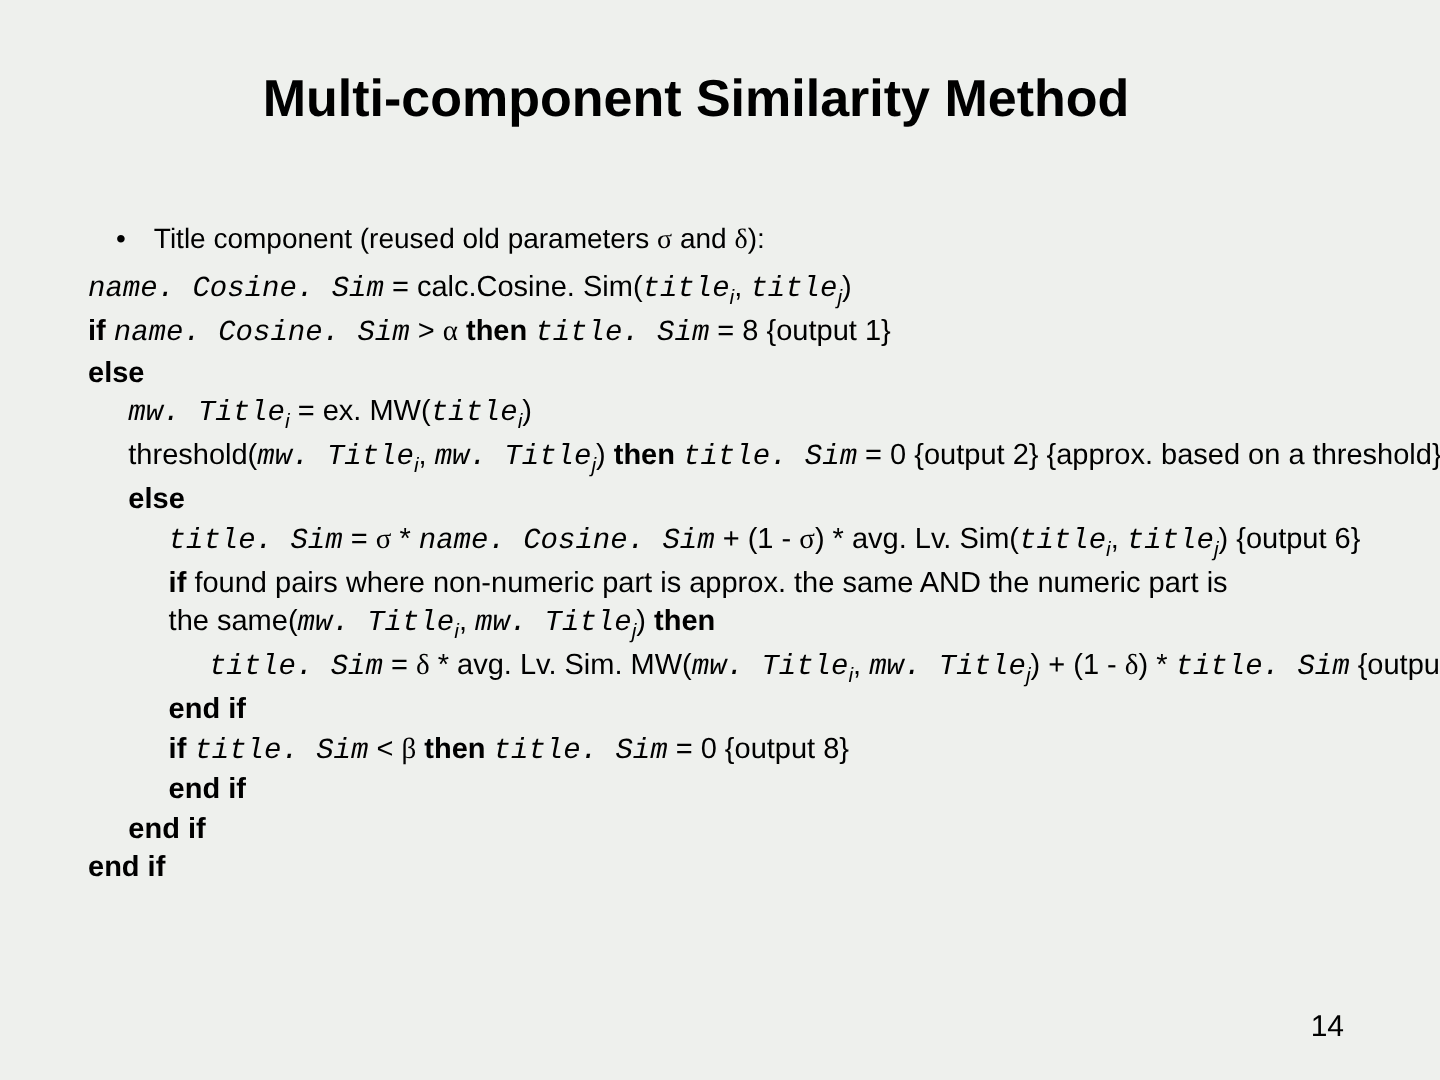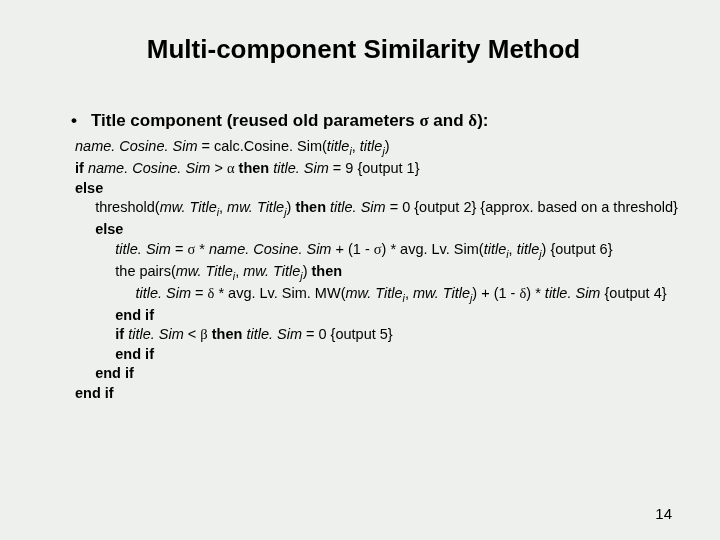--- a/index.html
+++ b/index.html
@@ -10,42 +10,41 @@
     background: #eef0ed;
     font-family: Arial, Helvetica, sans-serif;
     color: #000;
     overflow: hidden;
   }
   .slide {
     position: relative;
     width: 696px;
     height: 540px;
     box-sizing: border-box;
-    padding-left: 31px;
   }
   .title {
     text-align: center;
     font-weight: bold;
     font-size: 26px;
     padding-top: 34px;
   }
   .bullet {
-    margin: 46px 0 6px 40px;
-    font-size: 17px;
-    font-weight: bold;
+    margin: 46px 0 6px 58px;
+    font-size: 14px;
+    font-weight: normal;
   }
   .bullet .dot { margin-right: 14px; }
   .greek { font-family: "Times New Roman", serif; }
   .code {
     margin-left: 44px;
     font-size: 14.5px;
     line-height: 1.35;
   }
   .code div { white-space: pre; }
-  .i  { font-style: italic; }
+  .i  { font-style: italic; font-family: Liberation Mono, monospace; }
   .b  { font-weight: bold; }
   .sub { font-size: 0.72em; vertical-align: sub; font-style: italic; }
   .pagenum {
     position: absolute;
     right: 24px;
     bottom: 18px;
     font-size: 15px;
     margin-top: 20px;
   }
 </style>
@@ -57,41 +56,43 @@
   <div class="title">Multi-component Similarity Method</div>
 
   <div class="bullet">
     <span class="dot">•</span><span>Title component (reused old parameters </span><span class="greek">σ</span><span>  and </span><span class="greek">δ</span><span>):</span>
   </div>
 
   <div class="code">
 
     <div><span class="i">name. Cosine. Sim</span><span> = calc.Cosine. Sim(</span><span class="i">title</span><span class="sub">i</span><span>, </span><span class="i">title</span><span class="sub">j</span><span>)</span></div>
 
-    <div><span class="b">if </span><span class="i">name. Cosine. Sim</span><span> &gt; </span><span class="greek">α</span><span class="b"> then </span><span class="i">title. Sim</span><span> = 9 {output 1}</span></div>
+    <div><span class="b">if </span><span class="i">name. Cosine. Sim</span><span> &gt; </span><span class="greek">α</span><span class="b"> then </span><span class="i">title. Sim</span><span> = 8 {output 1}</span></div>
 
     <div><span class="b">else</span></div>
 
+    <div>     <span class="i">mw. Title</span><span class="sub">i</span><span> = ex. MW(</span><span class="i">title</span><span class="sub">i</span><span>)</span></div>
 
 
 
     <div>     <span>threshold(</span><span class="i">mw. Title</span><span class="sub">i</span><span>, </span><span class="i">mw. Title</span><span class="sub">j</span><span>) </span><span class="b">then </span><span class="i">title. Sim</span><span> = 0 {output 2} {approx. based on a threshold}</span></div>
 
     <div>     <span class="b">else</span></div>
 
     <div>          <span class="i">title. Sim</span><span> = </span><span class="greek">σ</span><span> * </span><span class="i">name. Cosine. Sim</span><span> + (1 - </span><span class="greek">σ</span><span>) * avg. Lv. Sim(</span><span class="i">title</span><span class="sub">i</span><span>, </span><span class="i">title</span><span class="sub">j</span><span>) {output 6}</span></div>
 
+    <div>          <span class="b">if </span><span>found pairs where non-numeric part is approx. the same AND the numeric part is</span></div>
 
-    <div>          <span>the pairs(</span><span class="i">mw. Title</span><span class="sub">i</span><span>, </span><span class="i">mw. Title</span><span class="sub">j</span><span>) </span><span class="b">then</span></div>
+    <div>          <span>the same(</span><span class="i">mw. Title</span><span class="sub">i</span><span>, </span><span class="i">mw. Title</span><span class="sub">j</span><span>) </span><span class="b">then</span></div>
 
     <div>               <span class="i">title. Sim</span><span> = </span><span class="greek">δ</span><span> * avg. Lv. Sim. MW(</span><span class="i">mw. Title</span><span class="sub">i</span><span>, </span><span class="i">mw. Title</span><span class="sub">j</span><span>) + (1 - </span><span class="greek">δ</span><span>) * </span><span class="i">title. Sim</span><span> {output 4}</span></div>
 
     <div>          <span class="b">end if</span></div>
 
-    <div>          <span class="b">if </span><span class="i">title. Sim</span><span> &lt; </span><span class="greek">β</span><span class="b"> then </span><span class="i">title. Sim</span><span> = 0 {output 5}</span></div>
+    <div>          <span class="b">if </span><span class="i">title. Sim</span><span> &lt; </span><span class="greek">β</span><span class="b"> then </span><span class="i">title. Sim</span><span> = 0 {output 8}</span></div>
 
     <div>          <span class="b">end if</span></div>
 
     <div>     <span class="b">end if</span></div>
 
     <div><span class="b">end if</span></div>
 
   </div>
 
   <div class="pagenum">14</div>

